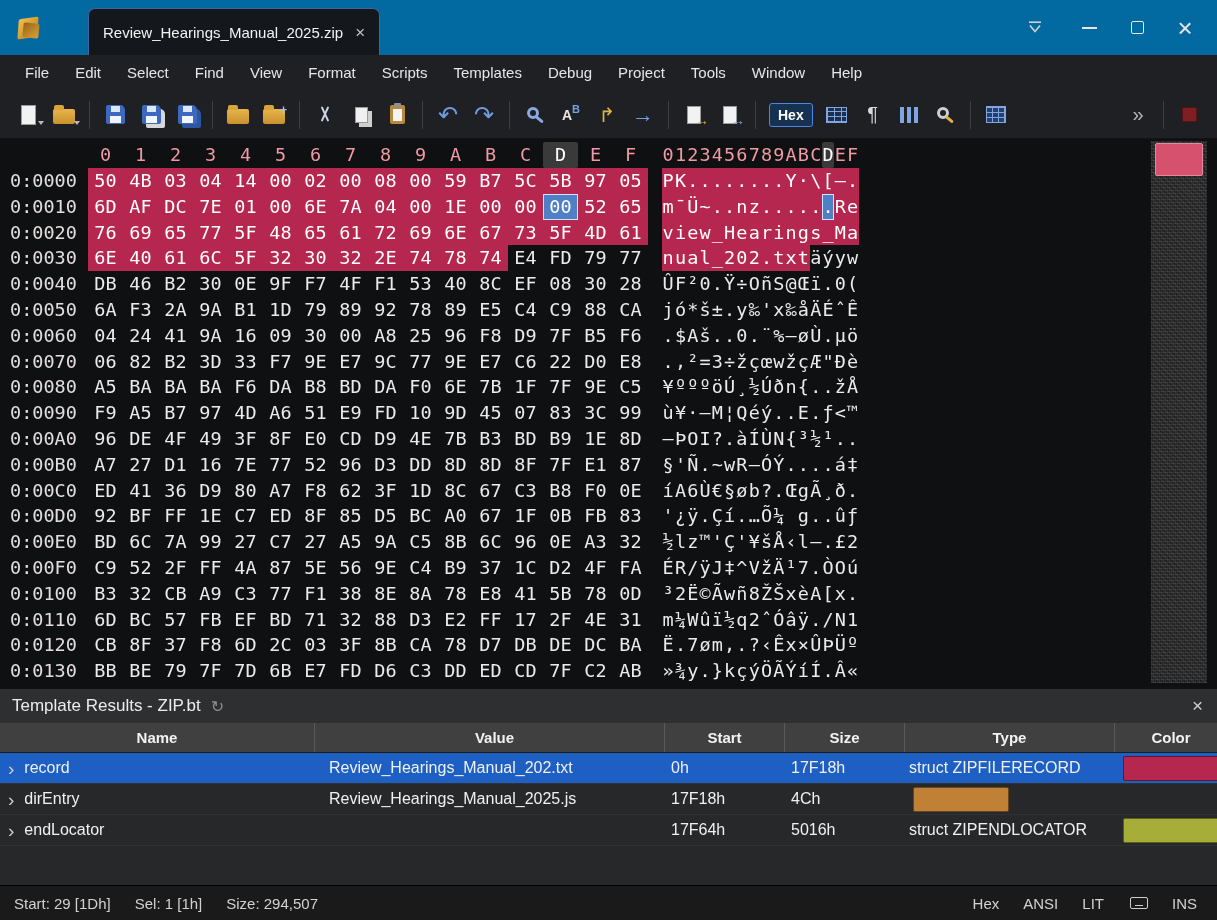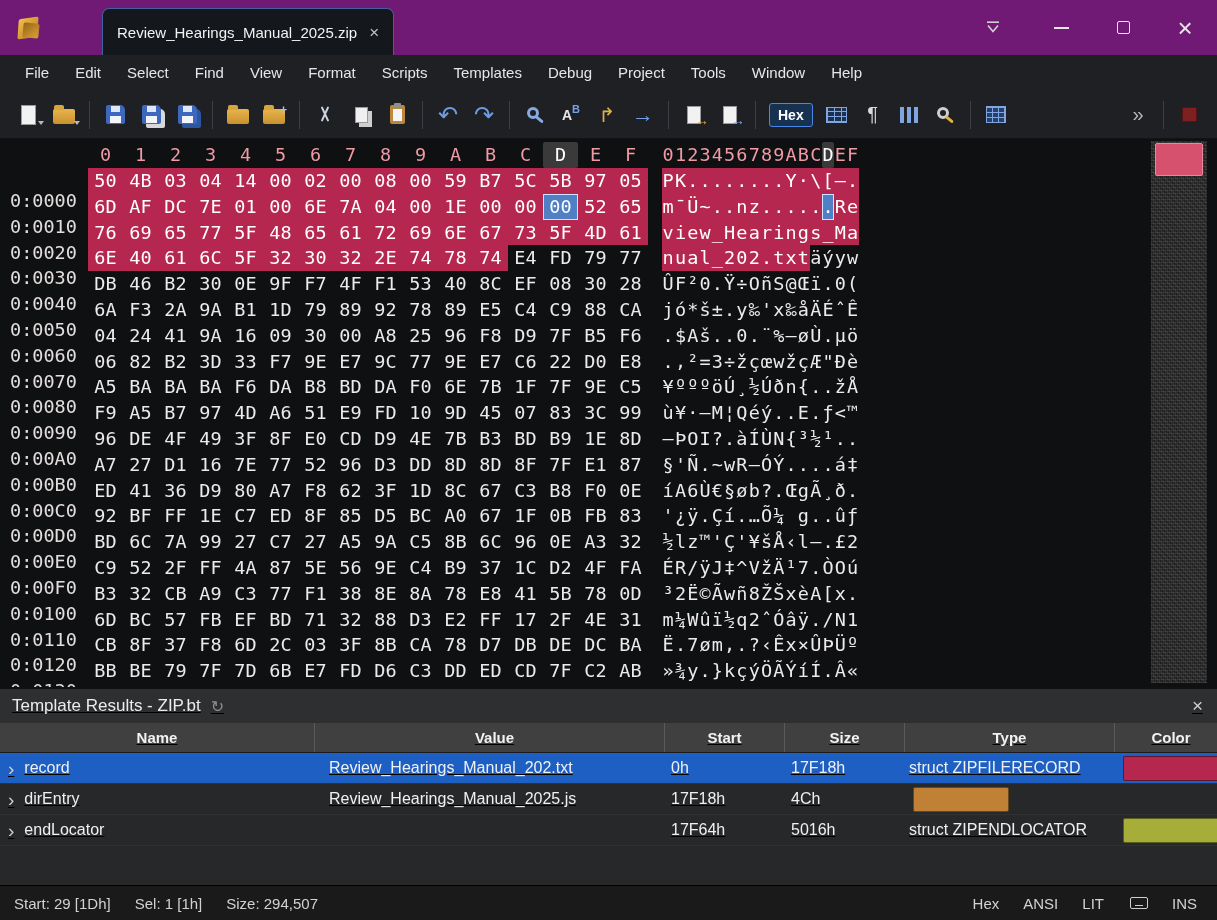--- a/index.html
+++ b/index.html
@@ -6,21 +6,21 @@
     --hl:#b5274e;
     --sel:#4f7fc4;
     --warn:#f2a414;
     --selrow:#1d5fc2;
   }
   *{box-sizing:border-box;margin:0;padding:0;}
   body{margin:0;background:#000;font-family:"Liberation Sans",sans-serif;}
   #app{width:1217px;height:920px;display:flex;flex-direction:column;background:#1f2023;overflow:hidden;position:relative;}
 
   
-  .titlebar{height:55px;flex:none;display:flex;align-items:center;background:#701a75;gap:14px;}
+  .titlebar{height:55px;flex:none;display:flex;align-items:center;background:#0369a1;}
   .app-icon{width:28px;height:24px;position:relative;margin-left:14px;flex:none;}
   .app-icon::before{content:"";position:absolute;inset:2px 4px;background:linear-gradient(135deg,#f3c14d,#b87b18);transform:rotate(-8deg) skewX(-12deg);border-radius:2px;}
   .app-icon::after{content:"";position:absolute;inset:7px 3px 2px 9px;background:linear-gradient(135deg,#8a5a14,#e3a93c);transform:rotate(6deg);border-radius:2px;opacity:.9;}
   .tab{display:flex;align-items:center;gap:12px;padding:0 14px;height:47px;margin-left:46px;background:#14171c;border:1px solid #41639f;border-bottom:none;border-radius:7px 7px 0 0;align-self:flex-end;}
   .tab-title{font-size:15px;color:#f2f2f2;white-space:nowrap;}
   .tab-close{font-size:17px;color:#c2c2c2;cursor:default;line-height:1;}
   .flex1{flex:1;}
   .winbtn{width:48px;height:54px;display:flex;align-items:center;justify-content:center;color:#e6e6e6;flex:none;}
   .winbtn.dock{width:60px;}
   .min-glyph{display:block;width:15px;height:2px;background:#e6e6e6;}
@@ -76,37 +76,37 @@
   .i-inspect{width:12px;height:12px;border:3px solid #cfcfcf;border-radius:50%;position:relative;margin:-4px 4px 0 0;}
   .i-inspect::after{content:"";position:absolute;right:-8px;bottom:-5px;width:9px;height:3px;background:#e0b14a;transform:rotate(40deg);border-radius:2px;}
   .i-calculator{width:20px;height:17px;border:1px solid #7fa6e0;background-color:#24406b;background-image:repeating-linear-gradient(90deg,transparent 0 5px,#7fa6e0 5px 6px),repeating-linear-gradient(0deg,transparent 0 4px,#7fa6e0 4px 5px);}
   .i-overflow::before{content:"»";font-size:20px;color:#b8b8b8;}
   .i-stop{width:15px;height:15px;background:#7e2022;border:1px solid #551214;}
 
   
   .hex-area{height:548px;flex:none;background:#0f1012;position:relative;padding-top:3px;font-family:"DejaVu Sans Mono",monospace;overflow:hidden;}
   .hex-row{display:flex;height:25.8px;line-height:25.8px;font-size:18.5px;}
   .hex-head{height:26px;line-height:26px;}
-  .addr{width:88px;padding-left:10px;color:#e3dede;flex:none;margin-top:20px;}
+  .addr{width:88px;padding-left:10px;color:#e3dede;flex:none;}
   .bcell{width:35px;text-align:center;color:#eceaea;flex:none;}
   .agap{width:14px;flex:none;}
   .acell{width:12.3px;text-align:center;color:#eceaea;flex:none;overflow:hidden;}
   .chead{color:#ef9aa5;}
   .chead.csel{background:#3a3a3a;color:#fff;border-radius:2px;}
   .hl{background:var(--hl);color:#fff;}
   .sel{background:var(--sel);color:#fff;box-shadow:inset 0 0 0 1px #cfe2ff;}
   .scroll-strip{position:absolute;top:2px;right:10px;width:56px;height:542px;background-color:#2a2a2a;
     background-image:
       repeating-linear-gradient(0deg, rgba(255,255,255,.08) 0 1px, transparent 1px 3px),
       repeating-linear-gradient(90deg, rgba(255,255,255,.05) 0 1px, transparent 1px 2px),
       repeating-linear-gradient(45deg, rgba(0,0,0,.28) 0 2px, transparent 2px 4px);}
   .scroll-thumb{margin:2px 4px;height:33px;background:#d6516e;border:1px solid #e489a0;border-radius:2px;}
 
   
-  .panel{flex:1;display:flex;flex-direction:column;background:#26282a;border-top:2px solid #101113;min-height:0;text-decoration:underline;}
+  .panel{flex:1;display:flex;flex-direction:column;background:#26282a;border-top:2px solid #101113;min-height:0;}
   .panel-head{height:34px;flex:none;display:flex;align-items:center;background:#2e2f31;}
   .panel-title{font-size:17px;color:#ececec;padding-left:12px;}
   .refresh{margin-left:10px;color:#8f8f8f;font-size:16px;}
   .panel-close{padding-right:14px;color:#cfcfcf;font-size:19px;}
   .thead{height:30px;flex:none;display:flex;background:#404040;border-bottom:1px solid #1c1c1c;}
   .thcell{display:flex;align-items:center;justify-content:center;font-weight:bold;font-size:15px;color:#f2f2f2;border-right:1px solid #5a5a5a;flex:none;}
   .c-name{width:315px;}
   .c-value{width:340px;margin-left:10px;}
   .c-start{width:120px;}
   .c-size{width:120px;}

